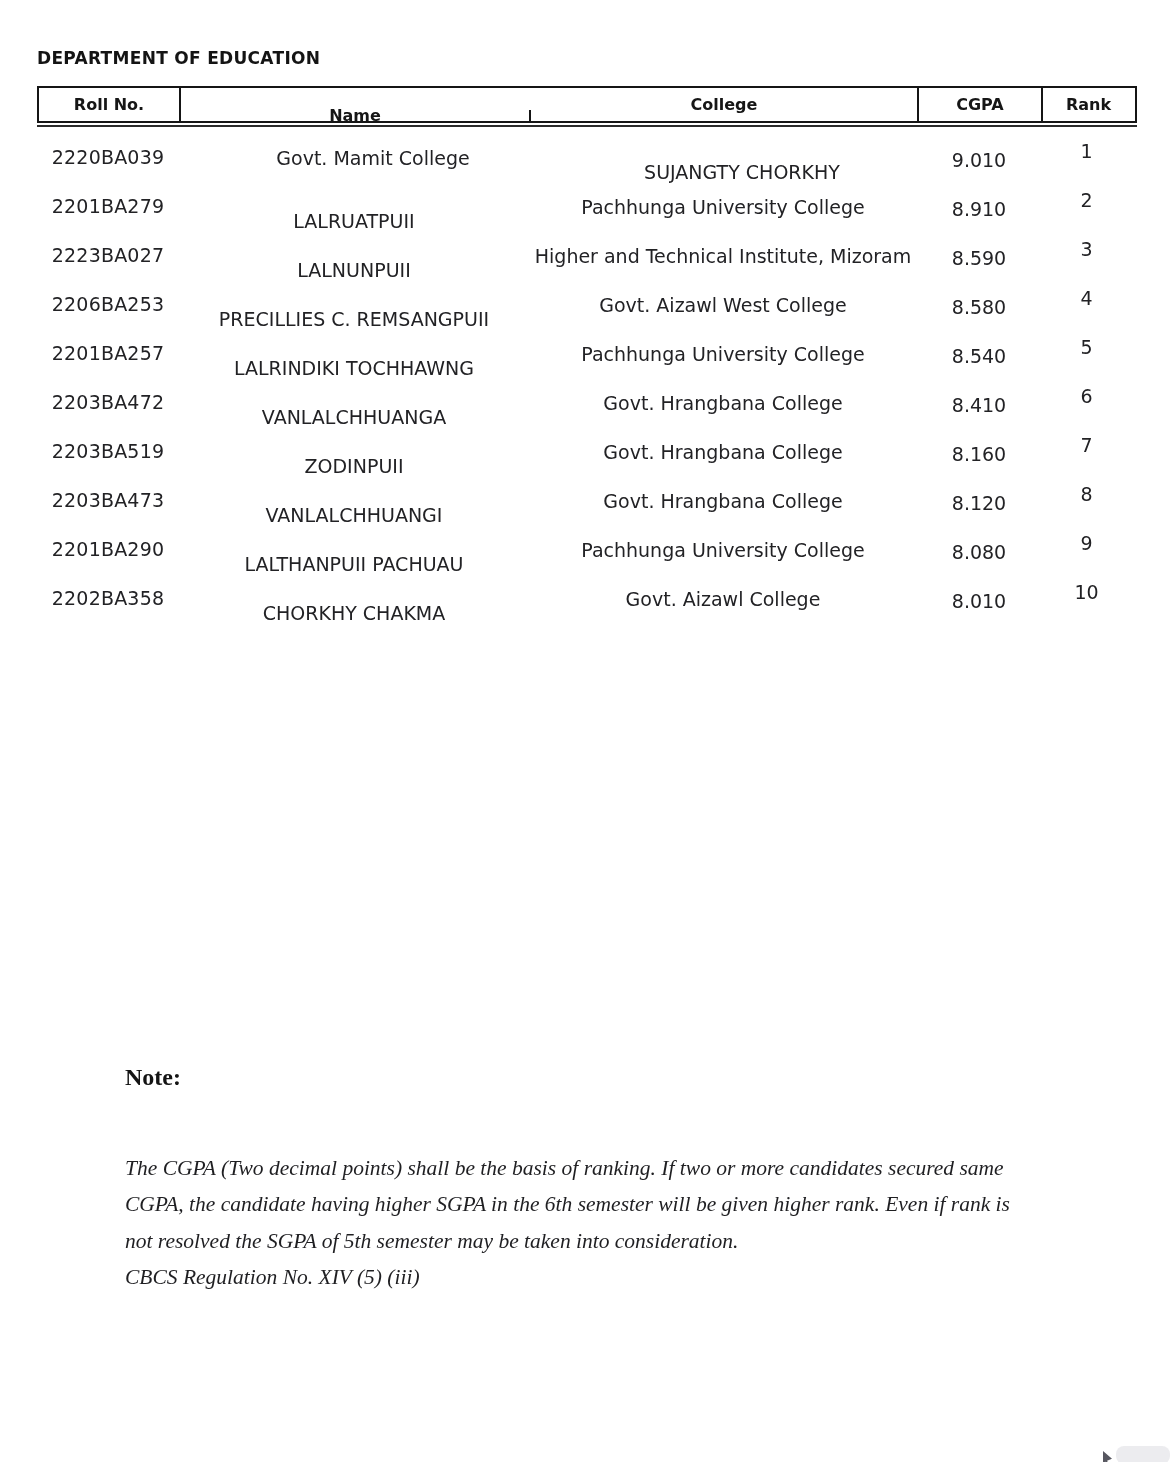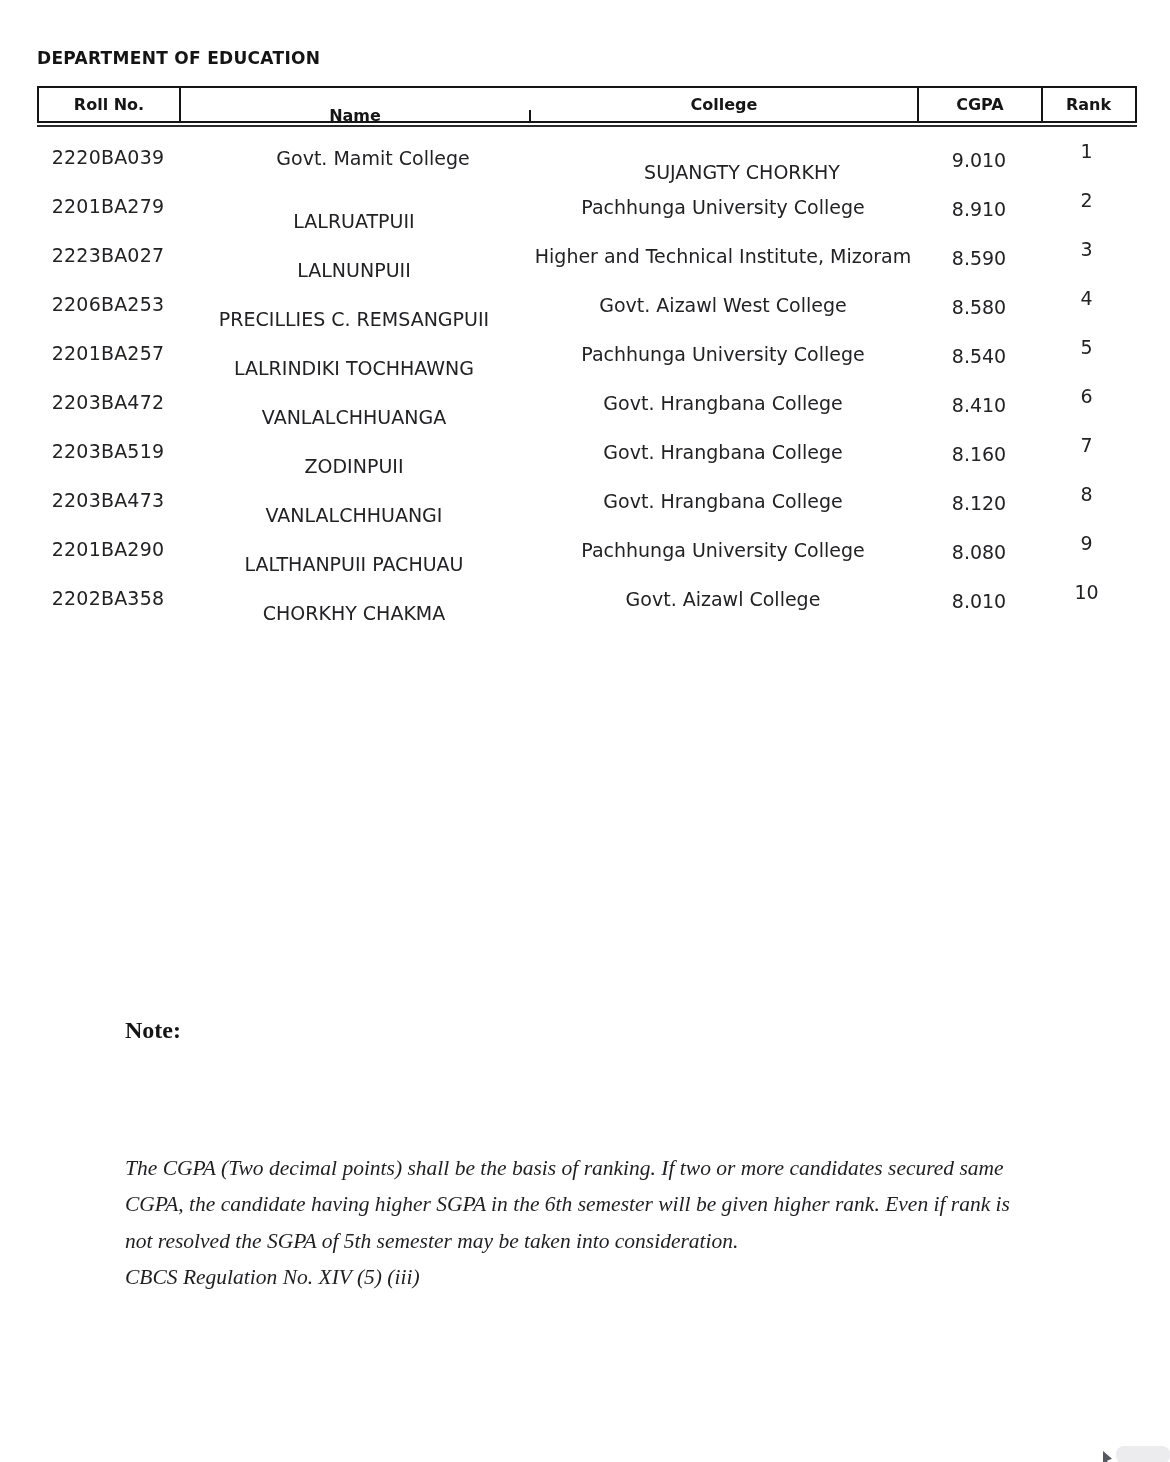--- a/index.html
+++ b/index.html
@@ -68,21 +68,21 @@
   .c-cgpa    { width: 124px; }
   .c-rank    { width: 59px; margin-left: 16px;  }
   
   .td.c-roll    { padding-top: 13px; letter-spacing: 0.2px; }
   .td.c-name    { padding-top: 6px;  }
   .td.c-college { padding-top: 14px; }
   .td.c-cgpa    { padding-top: 16px; }
   .td.c-rank    { padding-top: 7px;  }
   .note-title {
     position: absolute;
-    top: 1017px;
+    top: 1064px;
     left: 125px;
     font-family: "Liberation Serif", "DejaVu Serif", serif;
     font-size: 24px;
     font-weight: bold;
     color: #141414;
   }
   .note-body {
     position: absolute;
     top: 1150px;
     left: 125px;

